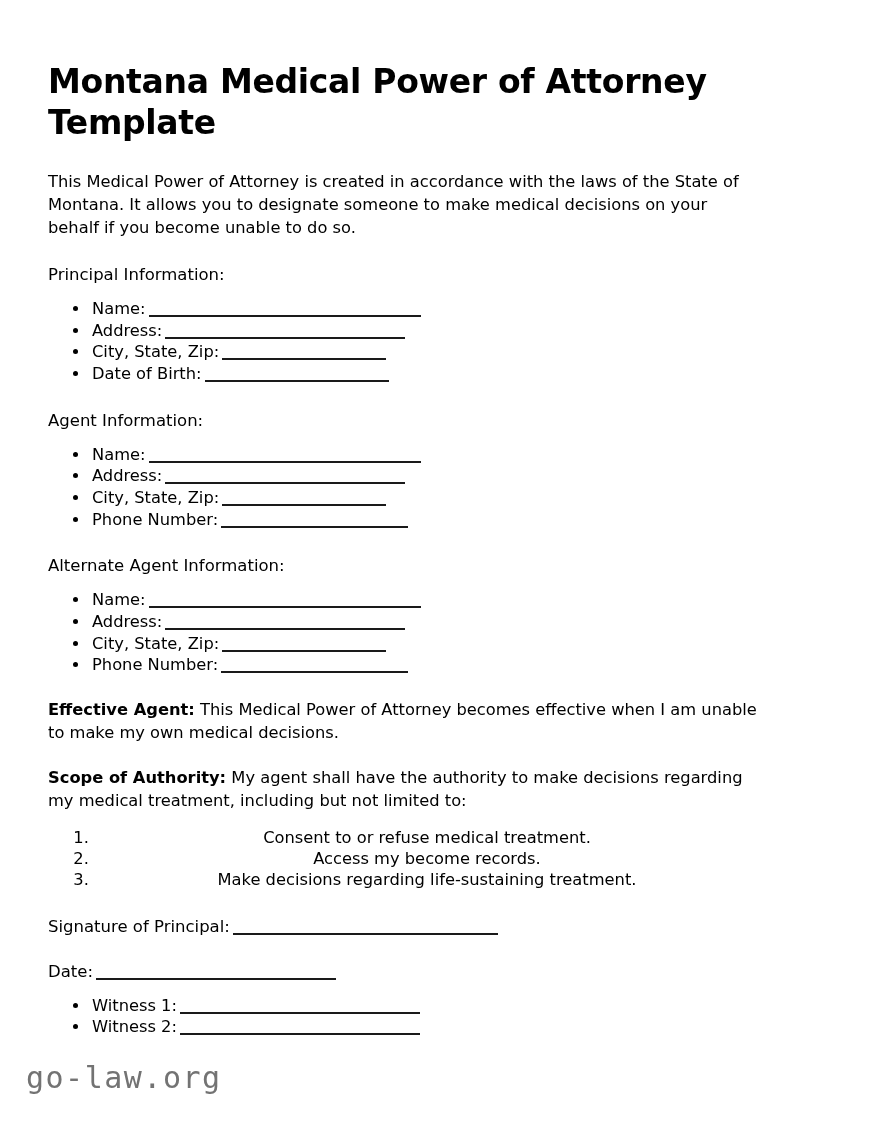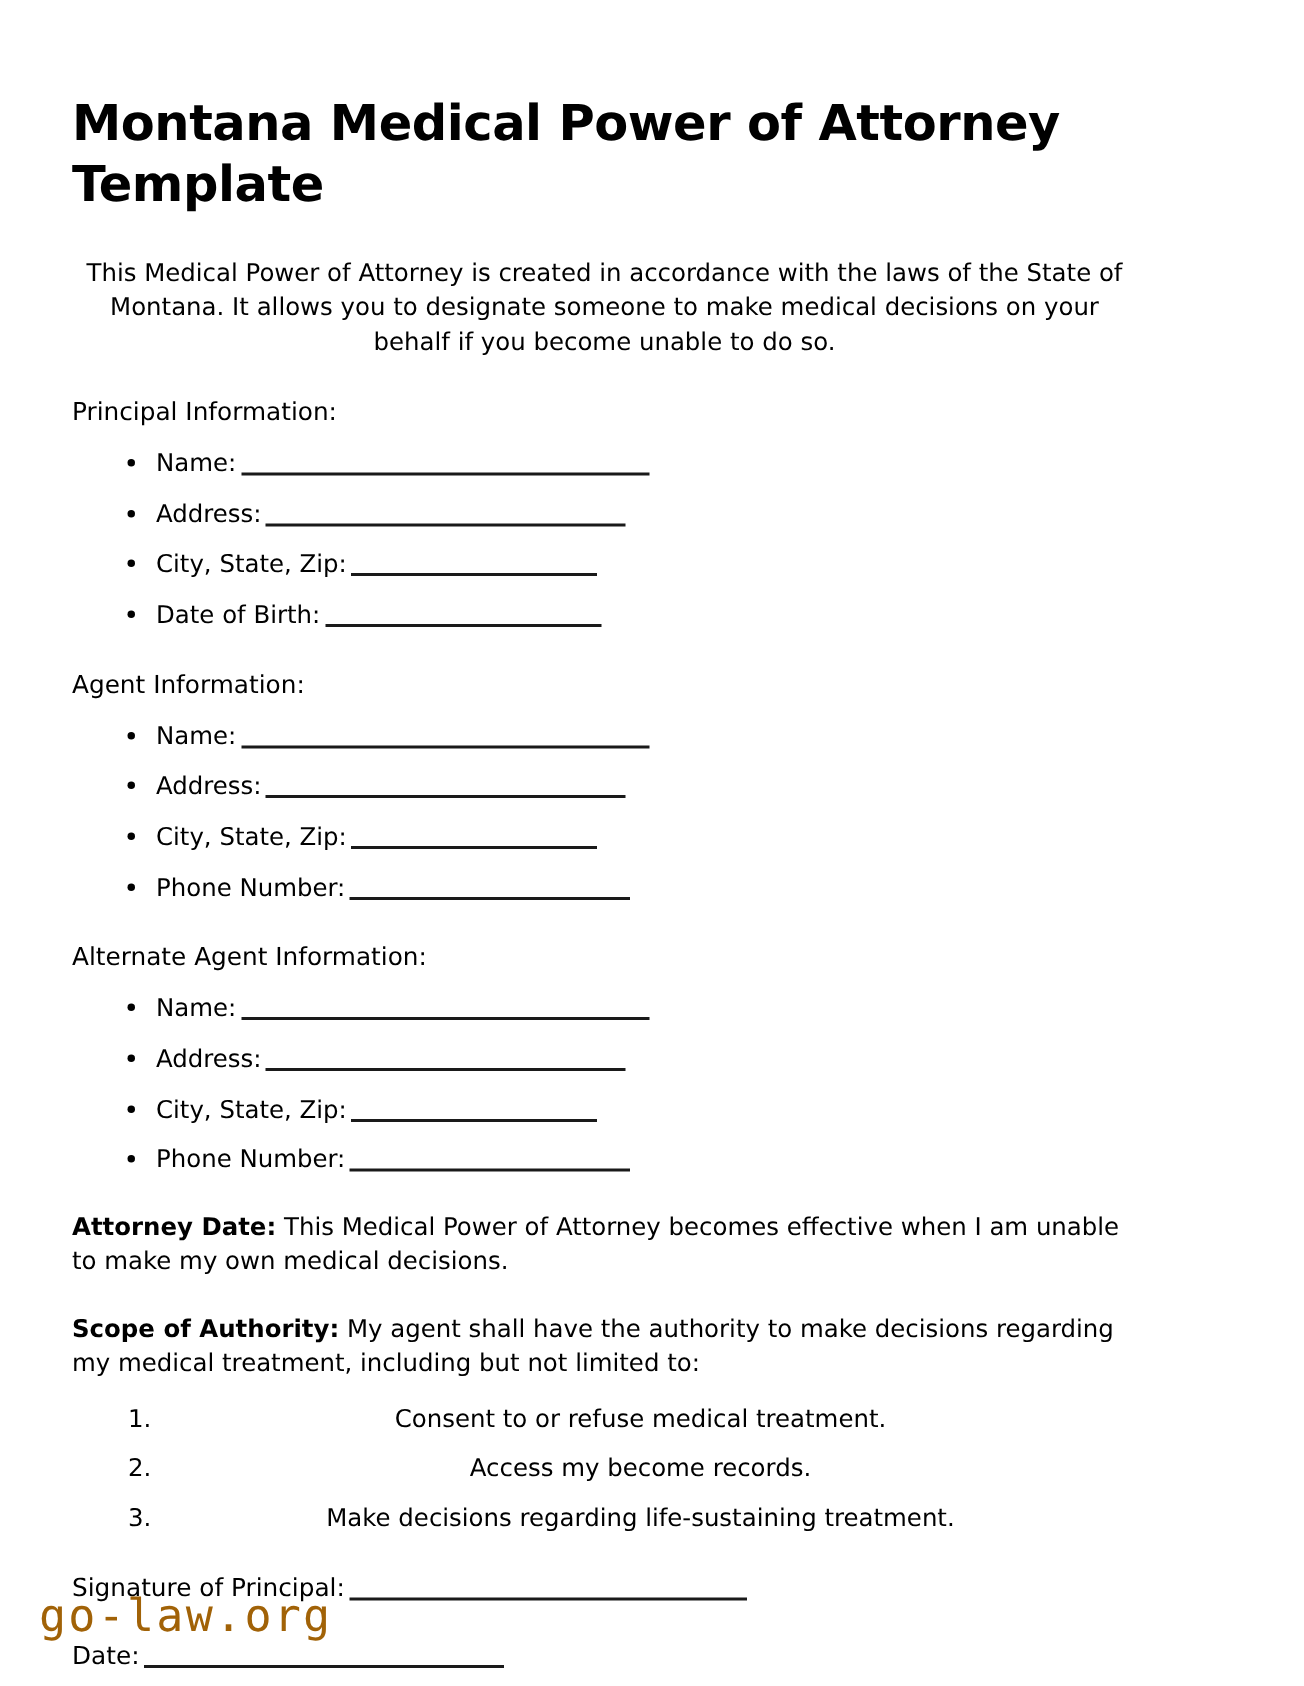--- a/index.html
+++ b/index.html
@@ -30,37 +30,36 @@
     line-height: 1.25;
     letter-spacing: -0.3px;
     margin: 13px 0 0 0;
     max-width: 720px;
   }
   .intro {
     font-size: 16.3px;
     line-height: 1.42;
     margin: 26px 0 0 0;
     max-width: 772px;
-    text-align: center;
   }
   .section-heading {
     font-size: 16.5px;
     font-weight: normal;
     margin: 26px 0 0 0;
   }
   ul.fields, ol.scope {
     margin: 14px 0 0 0;
     padding-left: 42px;
   }
   ul.fields { list-style: disc; }
   ol.scope { list-style: decimal; padding-left: 46px; }
   ul.fields li, ol.scope li {
     font-size: 16.3px;
     line-height: 1.33;
-    margin: 12px;
+    margin: 0;
     padding-left: 2px;
   }
   ol.scope li { line-height: 1.31; text-align: center; }
   .blank {
     display: inline-block;
     border-bottom: 2px solid #1a1a1a;
     vertical-align: -3px;
     height: 13px;
     margin-left: 3px;
   }
@@ -77,21 +76,21 @@
     margin: 26px 0 0 0;
   }
   .sig-line .blank { vertical-align: -3px; }
   .watermark {
     position: absolute;
     left: 26px;
     top: 1060px;
     font-family: "DejaVu Sans Mono", "Liberation Mono", monospace;
     font-size: 30px;
     letter-spacing: 1.5px;
-    color: #a16207;
+    color: #737373;
   }
 </style>
 </head>
 <body>
 
 <div class="page">
 
   <h1 class="doc-title">Montana Medical Power of Attorney Template</h1>
 
   <p class="intro">This Medical Power of Attorney is created in accordance with the laws of the State of Montana. It allows you to designate someone to make medical decisions on your behalf if you become unable to do so.</p>
@@ -113,21 +112,21 @@
   </ul>
 
   <h2 class="section-heading">Alternate Agent Information:</h2>
   <ul class="fields">
     <li><span>Name:</span><span class="blank" style="width: 272px;"></span></li>
     <li><span>Address:</span><span class="blank" style="width: 240px;"></span></li>
     <li><span>City, State, Zip:</span><span class="blank" style="width: 164px;"></span></li>
     <li><span>Phone Number:</span><span class="blank" style="width: 187px;"></span></li>
   </ul>
 
-  <p class="para"><b>Attorney Date:</b> <span>This Medical Power of Attorney becomes effective when I am unable to make my own medical decisions.</span></p>
+  <p class="para"><b>Effective Agent:</b> <span>This Medical Power of Attorney becomes effective when I am unable to make my own medical decisions.</span></p>
 
   <p class="para"><b>Scope of Authority:</b> <span>My agent shall have the authority to make decisions regarding my medical treatment, including but not limited to:</span></p>
   <ol class="scope">
     <li>Consent to or refuse medical treatment.</li>
     <li>Access my become records.</li>
     <li>Make decisions regarding life-sustaining treatment.</li>
   </ol>
 
   <p class="sig-line"><span>Signature of Principal:</span><span class="blank" style="width: 265px;"></span></p>
 

